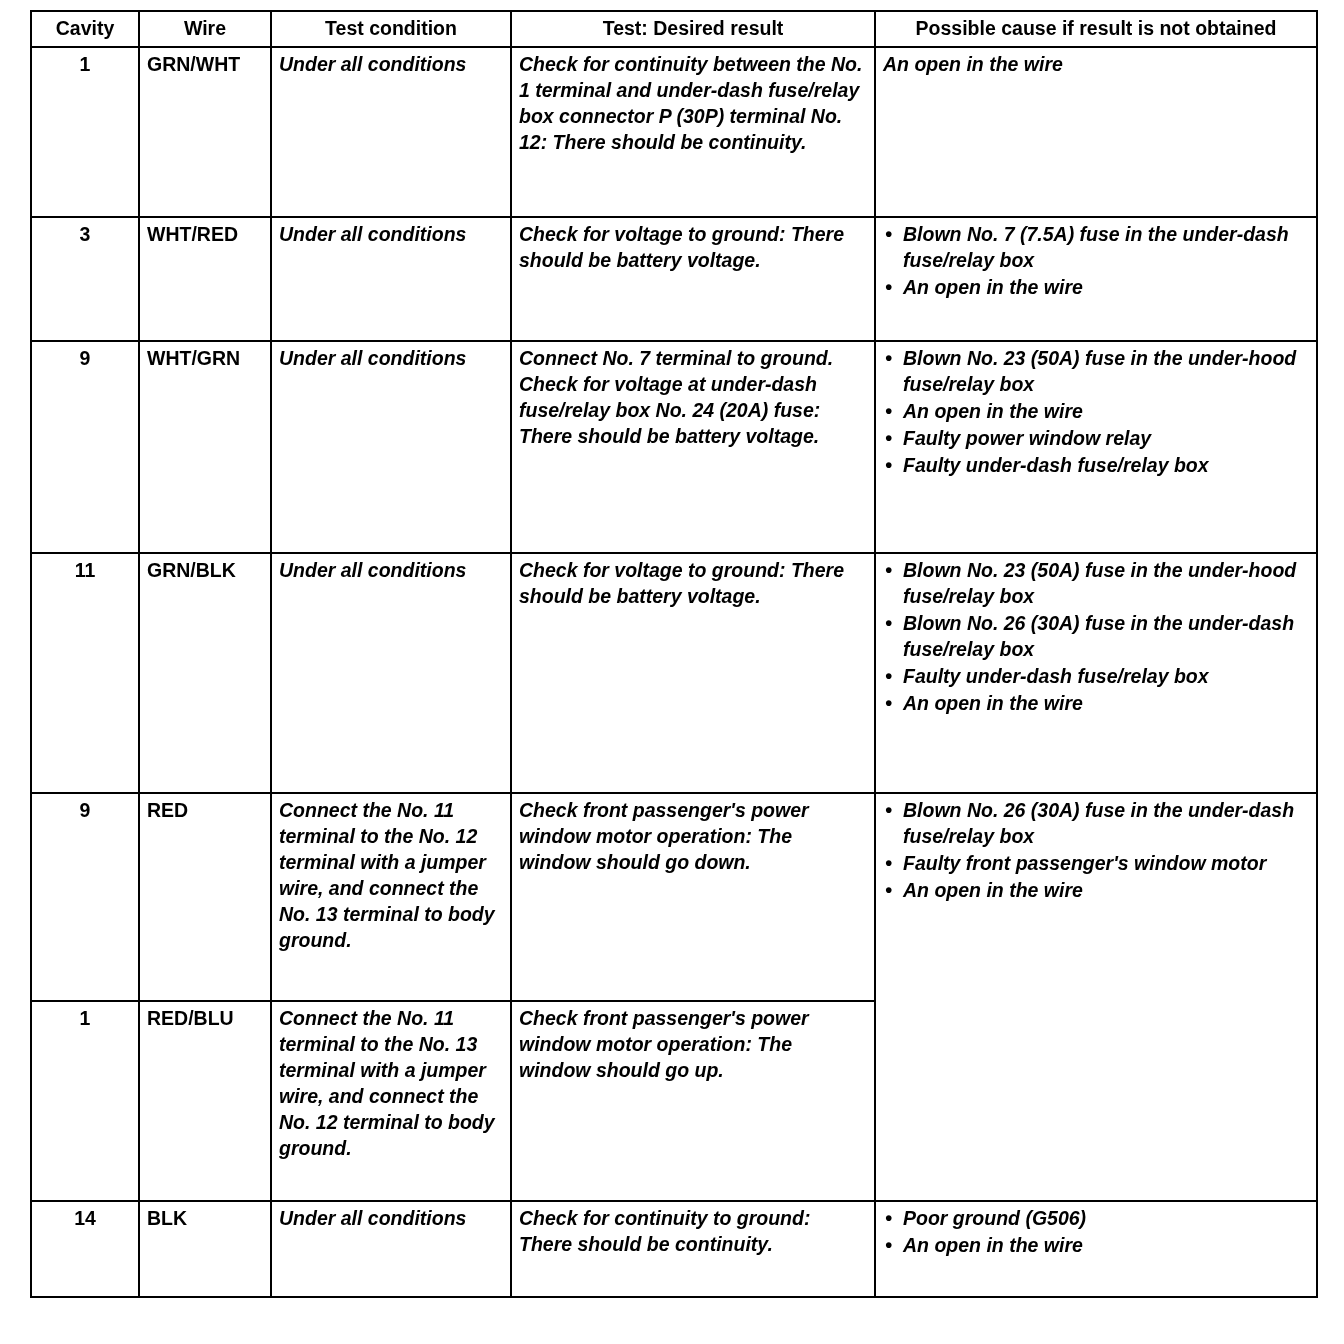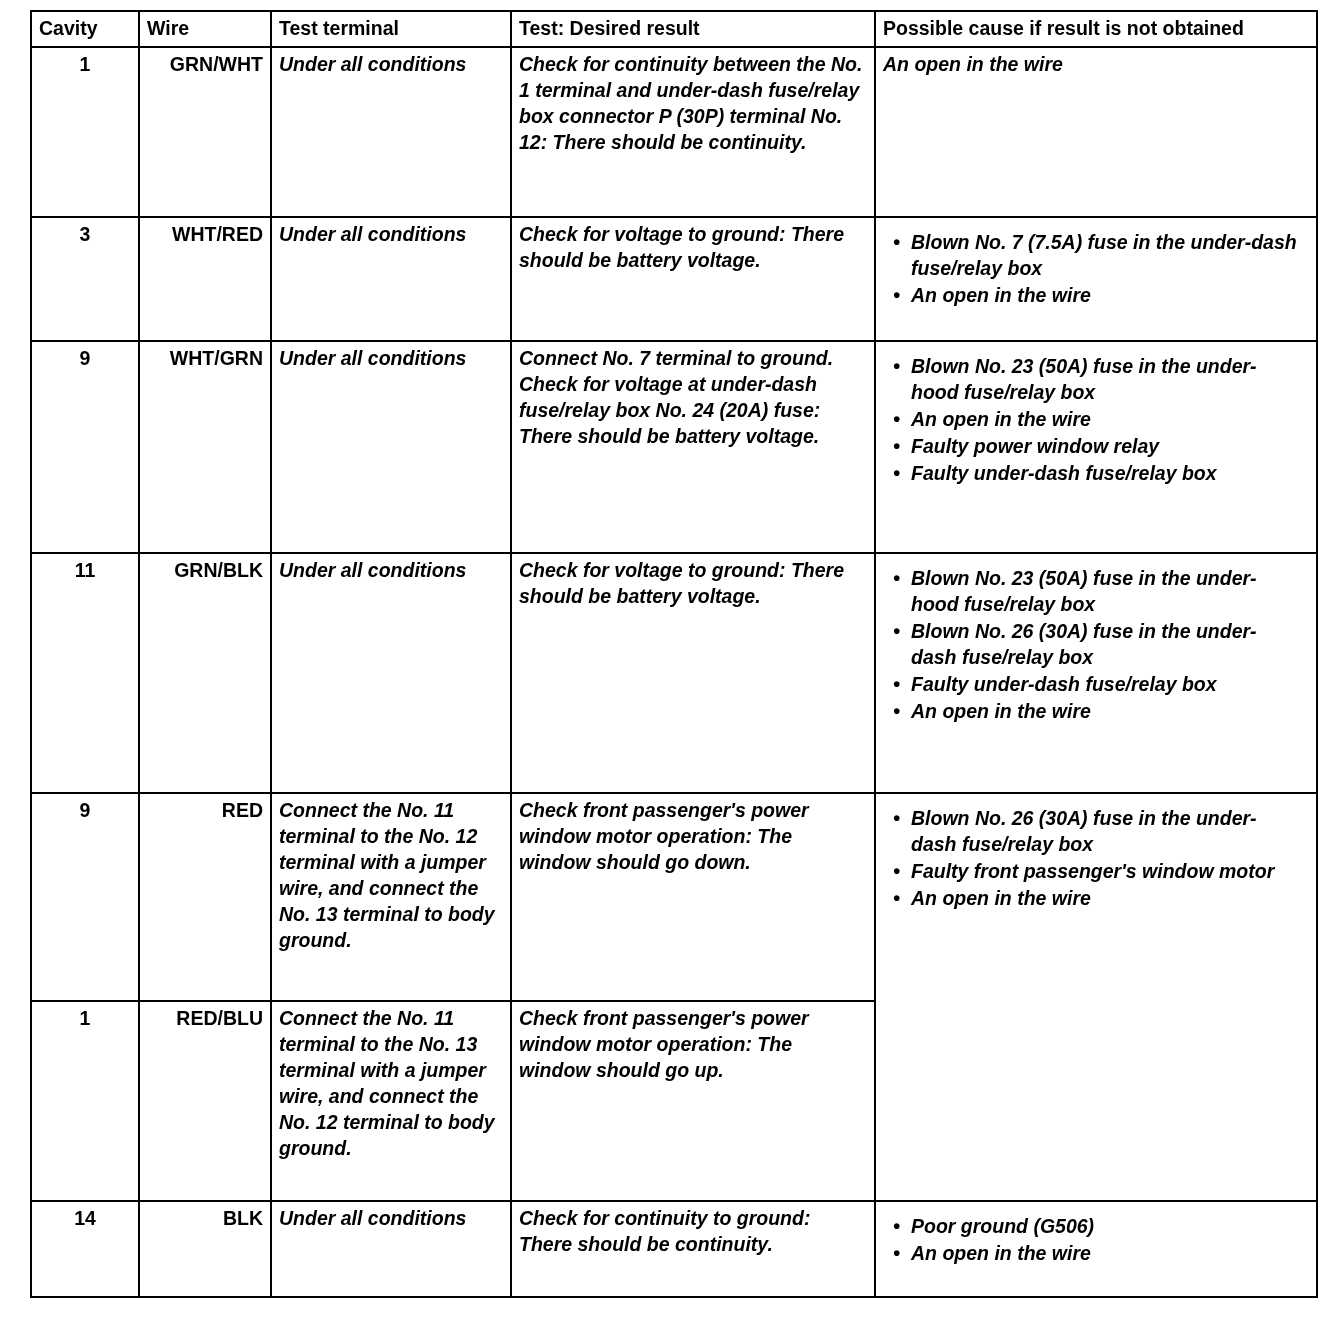--- a/index.html
+++ b/index.html
@@ -31,47 +31,47 @@
     font-size: 19.5px;
     line-height: 1.33;
   }
   table.test-table td, table.test-table th {
     border: 2px solid #000000;
     vertical-align: top;
     padding: 4px 7px 6px 7px;
     font-weight: bold;
   }
   thead th {
-    text-align: left;
+    text-align: center;
     font-weight: bold;
     padding-top: 8px;
     padding-bottom: 8px;
     line-height: 1.25;
   }
   col.c-cavity { width: 108px; }
   col.c-wire { width: 132px; }
   col.c-cond { width: 240px; }
   col.c-test { width: 364px; }
   col.c-cause { width: 442px; }
 
   td.cavity {
     text-align: center;
     font-weight: bold;
   }
   td.wire {
-    text-align: right;
+    text-align: left;
     font-weight: bold;
   }
   td.cond, td.test, td.cause {
     text-align: left;
     font-style: italic;
   }
   ul.bullets {
     list-style: none;
-    margin: 8px;
+    margin: 0;
     padding: 0;
   }
   ul.bullets li {
     position: relative;
     padding-left: 20px;
     margin-bottom: 1px;
   }
   ul.bullets li::before {
     content: "\2022";
     position: absolute;
@@ -100,21 +100,21 @@
       <col class="c-cavity">
       <col class="c-wire">
       <col class="c-cond">
       <col class="c-test">
       <col class="c-cause">
     </colgroup>
     <thead>
       <tr>
         <th>Cavity</th>
         <th>Wire</th>
-        <th>Test terminal</th>
+        <th>Test condition</th>
         <th>Test: Desired result</th>
         <th>Possible cause if result is not obtained</th>
       </tr>
     </thead>
     <tbody>
       <tr class="r1">
         <td class="cavity">1</td>
         <td class="wire">GRN/WHT</td>
         <td class="cond">Under all conditions</td>
         <td class="test">Check for continuity between the No. 1 terminal and under-dash fuse/relay box connector P (30P) terminal No. 12:

